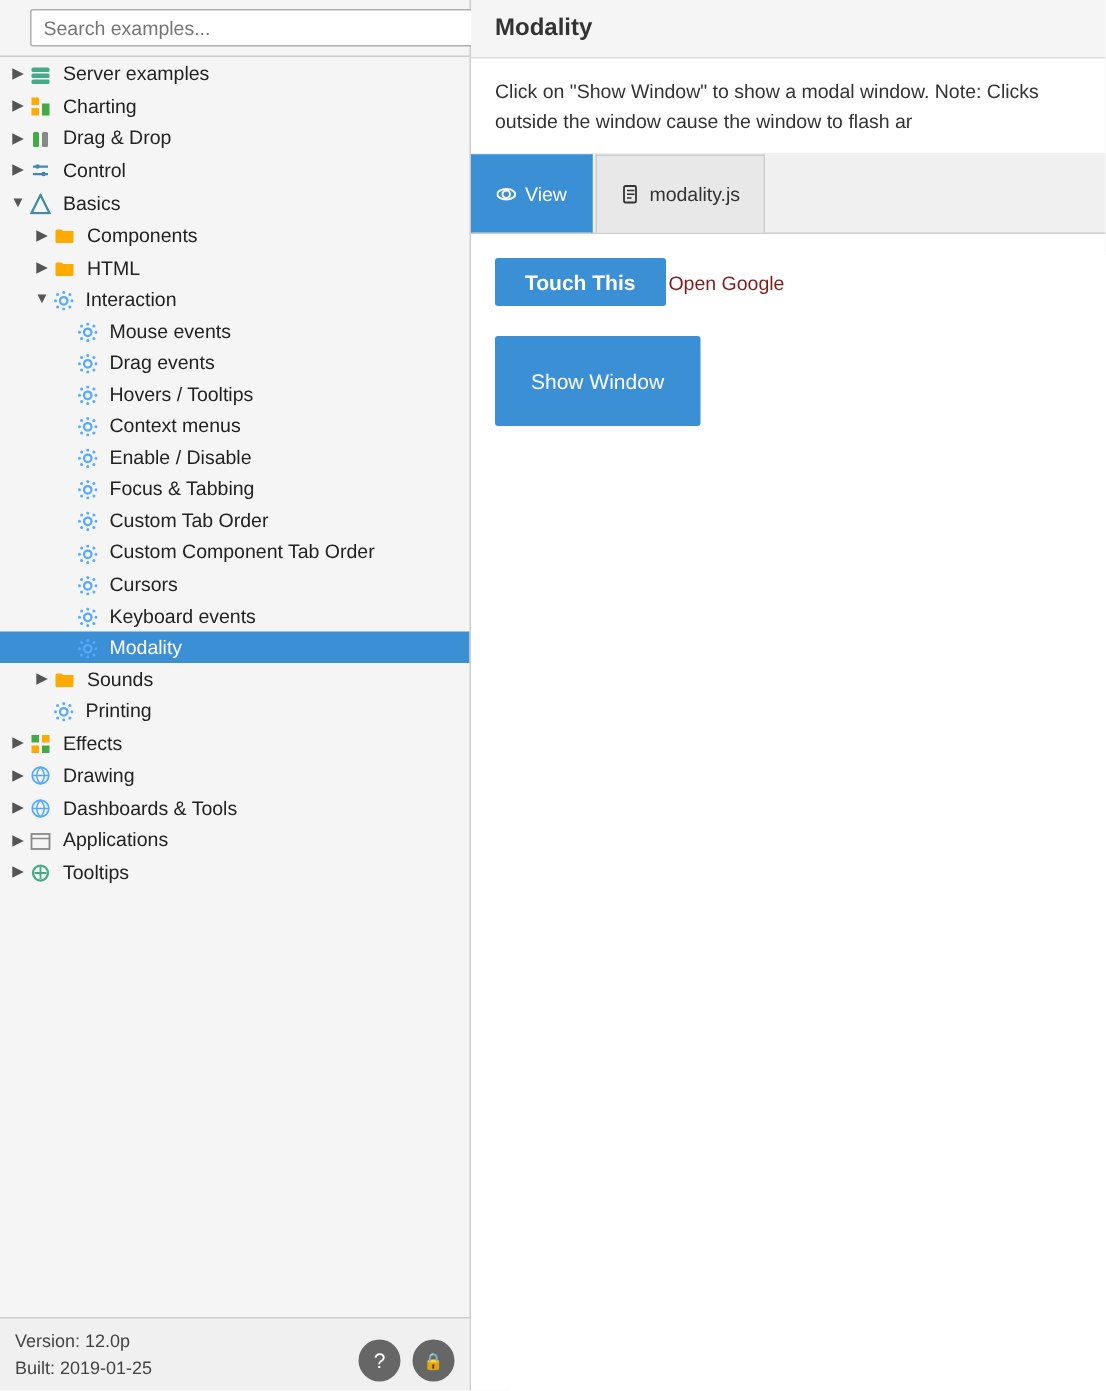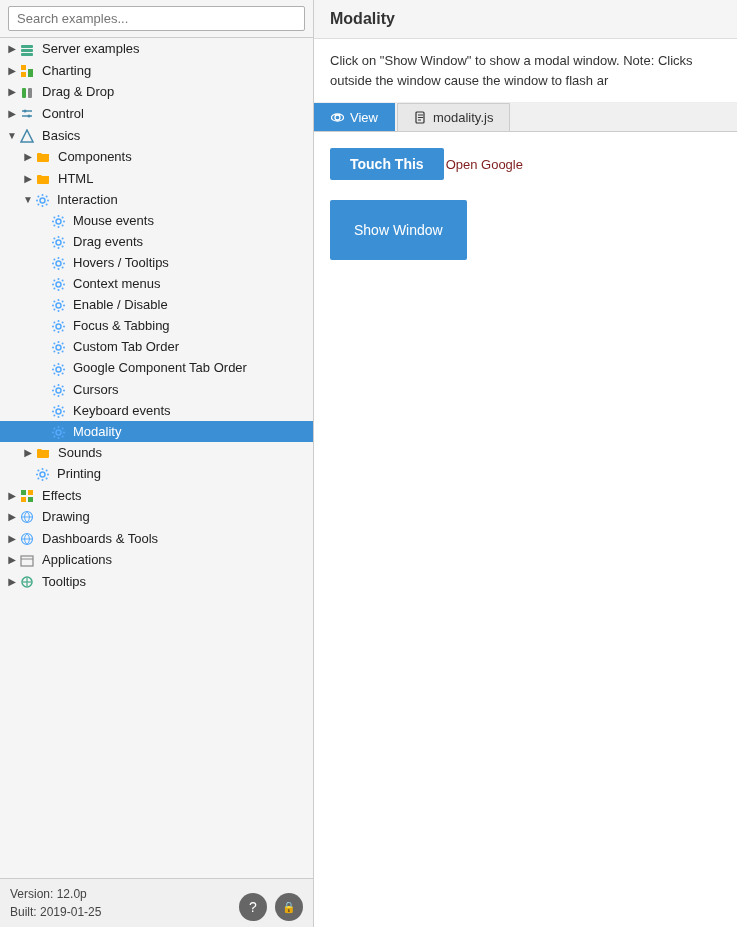--- a/index.html
+++ b/index.html
@@ -21,20 +21,21 @@
       border-bottom: 1px solid #ccc;
     }
     #search-input {
       width: 100%;
       padding: 4px 8px;
       border: 1px solid #b0b0b0;
       border-radius: 2px;
       font-size: 13px;
       background: #fff;
       color: #999;
+      margin-left: 12px;
     }
 
     #tree-container {
       flex: 1;
       overflow-y: auto;
       overflow-x: hidden;
       position: relative;
     }
 
     
@@ -116,21 +117,21 @@
       border-bottom: 1px solid #eee;
       line-height: 1.5;
     }
 
     #tab-bar {
       display: flex;
       border-bottom: 1px solid #ccc;
       background: #f0f0f0;
     }
     .tab-btn {
-      padding: 6px 16px;
+      padding: 18px 16px;
       border: 1px solid #ccc;
       border-bottom: none;
       background: #e8e8e8;
       cursor: pointer;
       font-size: 13px;
       display: flex;
       align-items: center;
       gap: 6px;
       color: #333;
       margin-right: 2px;
@@ -376,21 +377,21 @@
             <circle cx="6.5" cy="6.5" r="2.5" fill="none" stroke="#5af" stroke-width="1.5"></circle>
             <circle cx="6.5" cy="1" r="1" fill="#5af"></circle>
             <circle cx="6.5" cy="12" r="1" fill="#5af"></circle>
             <circle cx="1" cy="6.5" r="1" fill="#5af"></circle>
             <circle cx="12" cy="6.5" r="1" fill="#5af"></circle>
             <circle cx="2.4" cy="2.4" r="1" fill="#5af"></circle>
             <circle cx="10.6" cy="10.6" r="1" fill="#5af"></circle>
             <circle cx="10.6" cy="2.4" r="1" fill="#5af"></circle>
             <circle cx="2.4" cy="10.6" r="1" fill="#5af"></circle>
           </svg></span>
-        <span class="tree-label">Google Component Tab Order</span>
+        <span class="tree-label">Custom Component Tab Order</span>
       </div>
       <div class="tree-item" style="padding-left: 36px;">
         <span class="expand-btn"></span>
         <span class="tree-icon"><svg width="13" height="13" viewBox="0 0 13 13" style="margin-right:4px;vertical-align:middle">
             <circle cx="6.5" cy="6.5" r="2.5" fill="none" stroke="#5af" stroke-width="1.5"></circle>
             <circle cx="6.5" cy="1" r="1" fill="#5af"></circle>
             <circle cx="6.5" cy="12" r="1" fill="#5af"></circle>
             <circle cx="1" cy="6.5" r="1" fill="#5af"></circle>
             <circle cx="12" cy="6.5" r="1" fill="#5af"></circle>
             <circle cx="2.4" cy="2.4" r="1" fill="#5af"></circle>

